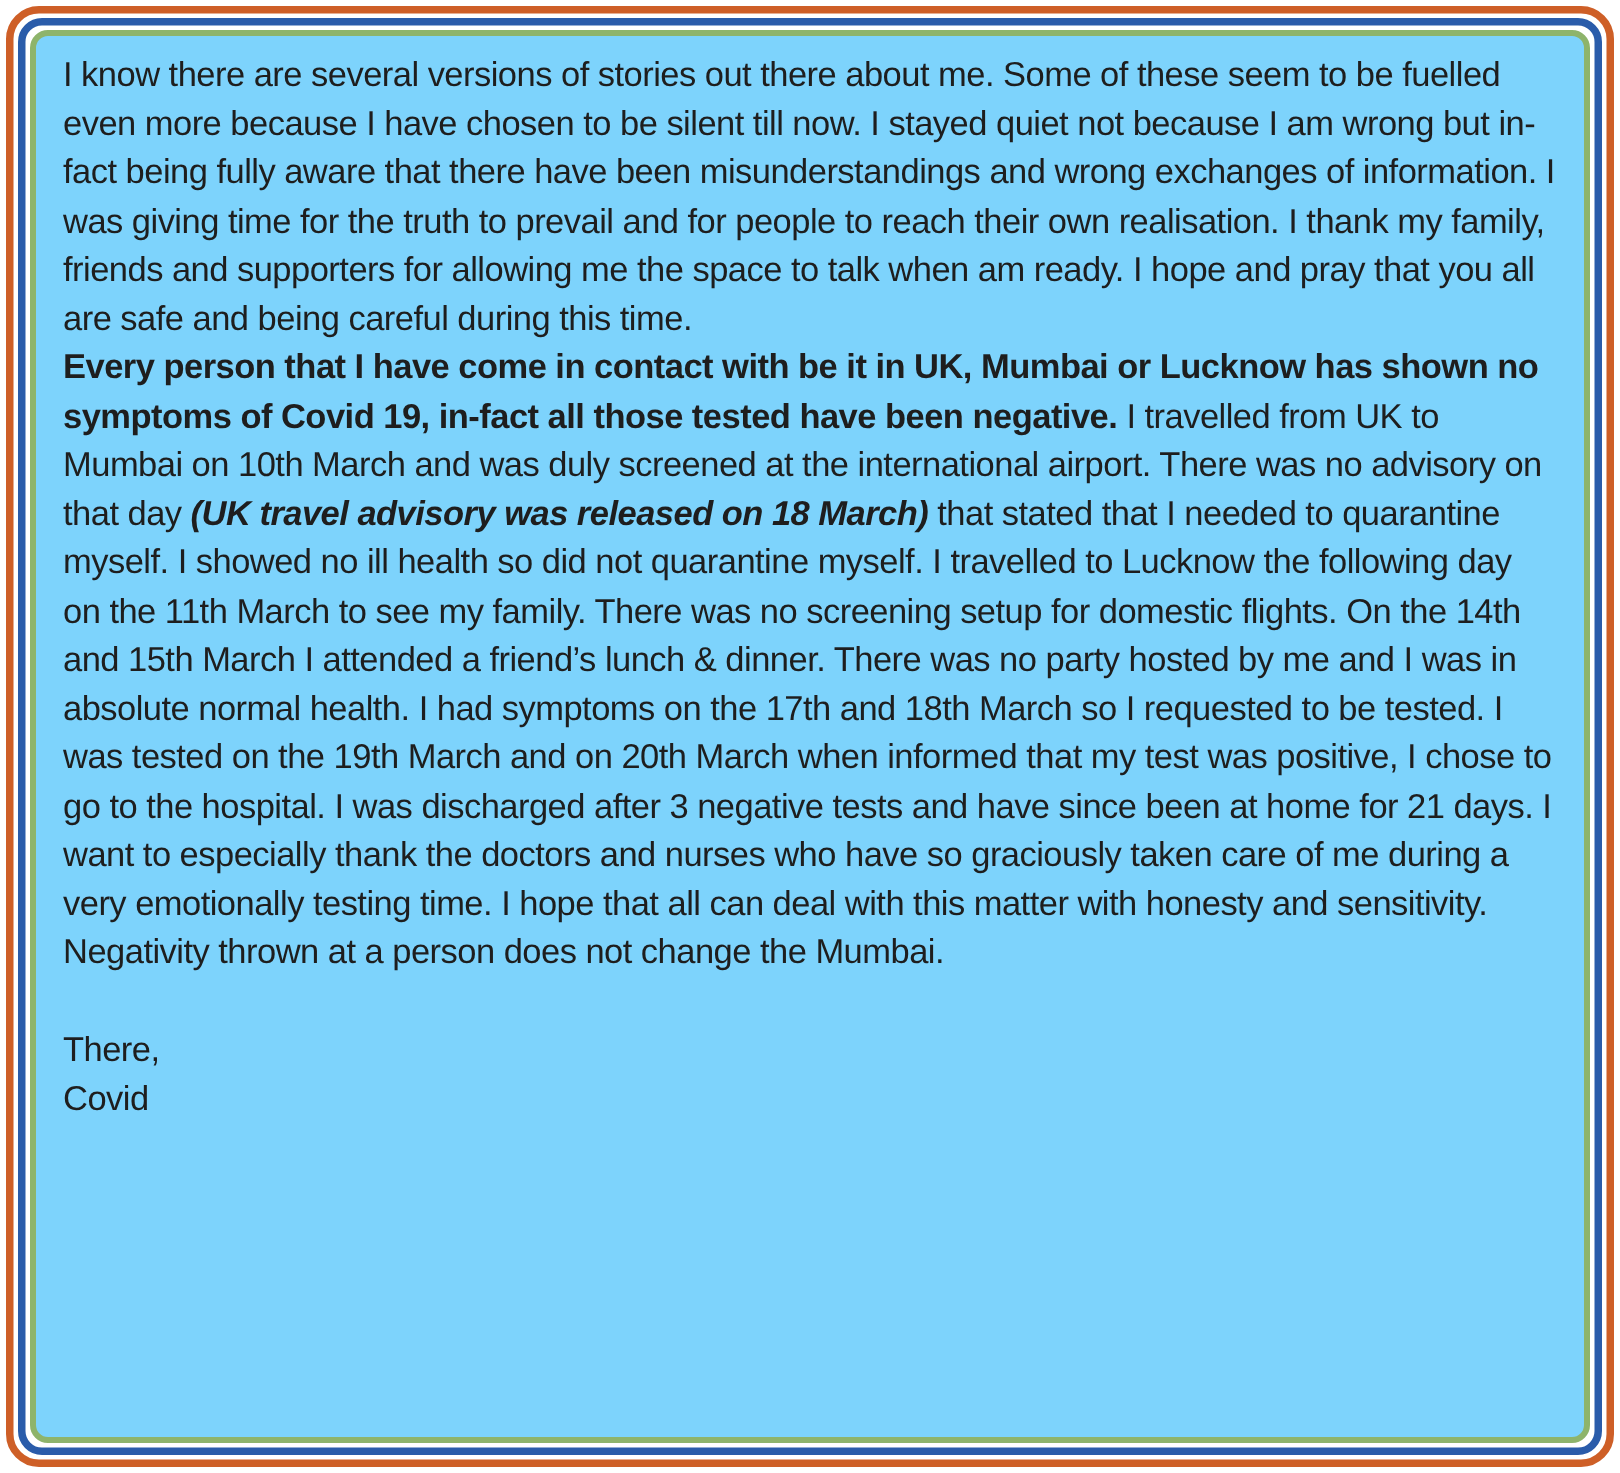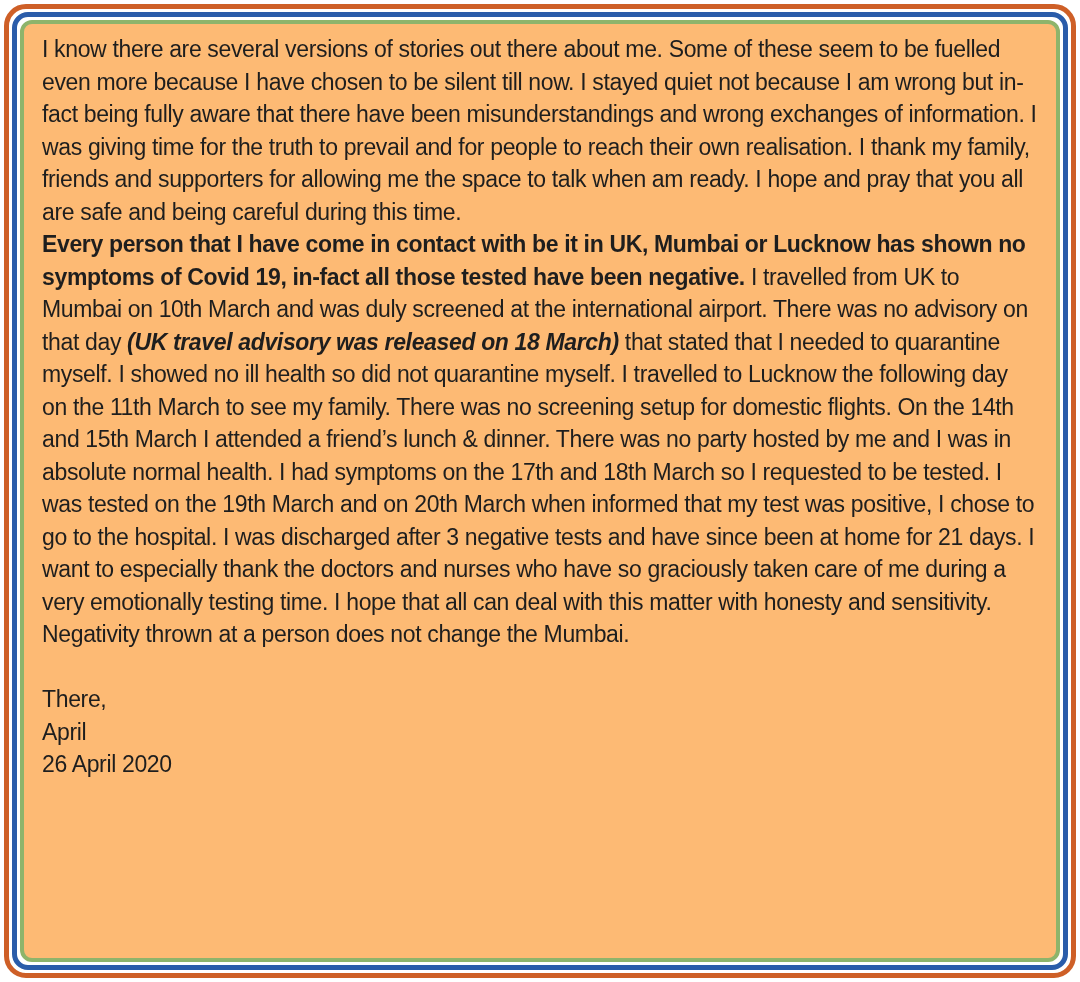--- a/index.html
+++ b/index.html
@@ -52,25 +52,24 @@
   .seg-normal { font-weight: normal; font-style: normal; }
   .seg-bold   { font-weight: bold;   font-style: normal; }
   .seg-italic { font-weight: bold; font-style: italic; }
 </style>
 </head>
 <body>
 
 <div class="page" style="background: rgb(255, 255, 255);">
   <div class="frame-outer" style="border-color: rgb(206, 95, 39);">
     <div class="frame-middle" style="border-color: rgb(42, 92, 170);">
-      <div class="frame-inner" style="border-color: rgb(142, 180, 107); background: #fdba74;">
+      <div class="frame-inner" style="border-color: rgb(142, 180, 107); background: #7dd3fc;">
         <div class="letter" style="color: rgb(30, 30, 30);">
             <p><span class="seg-normal">I know there are several versions of stories out there about me. Some of these seem to be fuelled even more because I have chosen to be silent till now. I stayed quiet not because I am wrong but in-fact being fully aware that there have been misunderstandings and wrong exchanges of information. I was giving time for the truth to prevail and for people to reach their own realisation. I thank my family, friends and supporters for allowing me the space to talk when am ready. I hope and pray that you all are safe and being careful during this time.</span></p>
             <p><span class="seg-bold">Every person that I have come in contact with be it in UK, Mumbai or Lucknow has shown no symptoms of Covid 19, in-fact all those tested have been negative. </span><span class="seg-normal">I travelled from UK to Mumbai on 10th March and was duly screened at the international airport. There was no advisory on that day </span><span class="seg-italic">(UK travel advisory was released on 18 March)</span><span class="seg-normal"> that stated that I needed to quarantine myself. I showed no ill health so did not quarantine myself. I travelled to Lucknow the following day on the 11th March to see my family. There was no screening setup for domestic flights. On the 14th and 15th March I attended a friend’s lunch &amp; dinner. There was no party hosted by me and I was in absolute normal health. I had symptoms on the 17th and 18th March so I requested to be tested. I was tested on the 19th March and on 20th March when informed that my test was positive, I chose to go to the hospital. I was discharged after 3 negative tests and have since been at home for 21 days. I want to especially thank the doctors and nurses who have so graciously taken care of me during a very emotionally testing time. I hope that all can deal with this matter with honesty and sensitivity.</span></p>
             <p><span class="seg-normal">Negativity thrown at a person does not change the Mumbai.</span></p>
             <p class="gap-before"><span class="seg-normal">There,</span></p>
-            <p><span class="seg-normal">April</span></p>
-            <p><span class="seg-normal">26 April 2020</span></p>
+            <p><span class="seg-normal">Covid</span></p>
           </div>
       </div>
     </div>
   </div>
 </div>
 
 </body></html>

